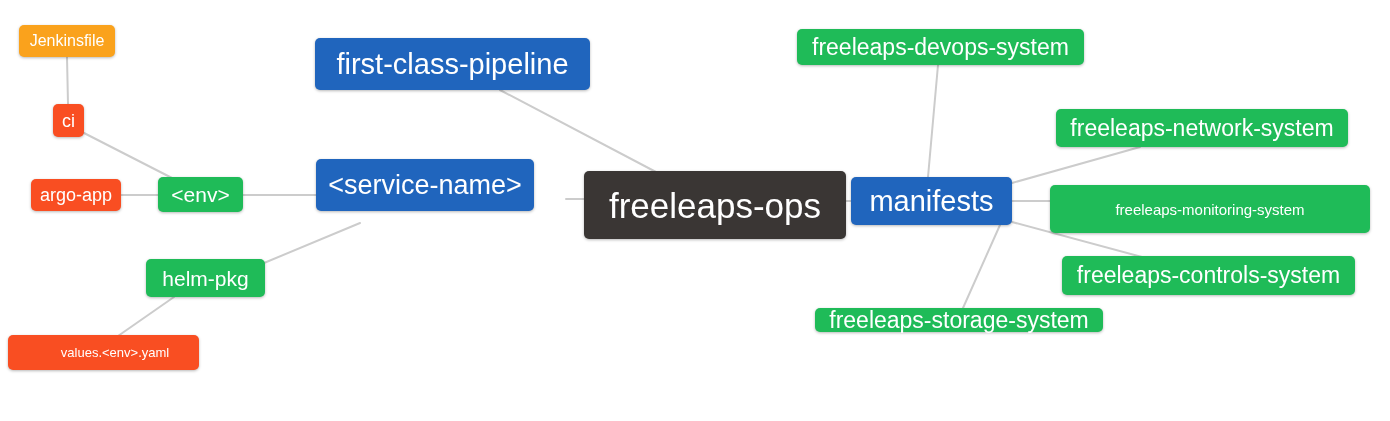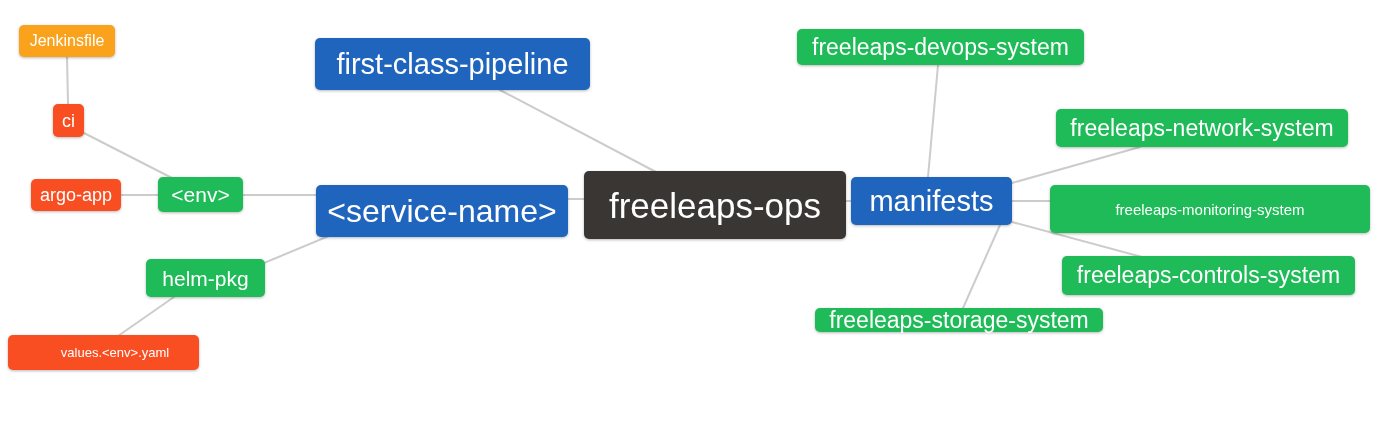--- a/index.html
+++ b/index.html
@@ -36,21 +36,21 @@
   .lv-blue{background:var(--c-blue);}
   .lv-green{background:var(--c-green);}
   .lv-red{background:var(--c-red);}
   .lv-orange{background:var(--c-orange);}
 
   .n-jenkinsfile{left:19px;top:25px;width:96px;height:32px;font-size:16px;}
   .n-ci{left:53px;top:104px;width:31px;height:33px;font-size:18px;}
   .n-argo-app{left:31px;top:179px;width:90px;height:32px;font-size:18px;}
   .n-env{left:158px;top:177px;width:85px;height:35px;font-size:21px;}
   .n-first-class-pipeline{left:315px;top:38px;width:275px;height:52px;font-size:29px;}
-  .n-service-name{left:316px;top:185px;width:252px;height:52px;font-size:32px;}
+  .n-service-name{left:316px;top:159px;width:218px;height:52px;font-size:27px;}
   .n-freeleaps-ops{left:584px;top:171px;width:262px;height:68px;font-size:35px;}
   .n-manifests{left:851px;top:177px;width:161px;height:48px;font-size:29px;}
   .n-devops{left:797px;top:29px;width:287px;height:36px;font-size:23px;}
   .n-network{left:1056px;top:109px;width:292px;height:38px;font-size:23px;}
   .n-monitoring{left:1050px;top:185px;width:320px;height:48px;font-size:15px;}
   .n-controls{left:1062px;top:256px;width:293px;height:39px;font-size:23px;}
   .n-storage{left:815px;top:308px;width:288px;height:24px;font-size:23px;}
   .n-helm-pkg{left:146px;top:259px;width:119px;height:38px;font-size:21px;}
   .n-values-env-yaml{left:8px;top:335px;width:168px;height:35px;font-size:13px;padding-left:23px;}
 </style>

